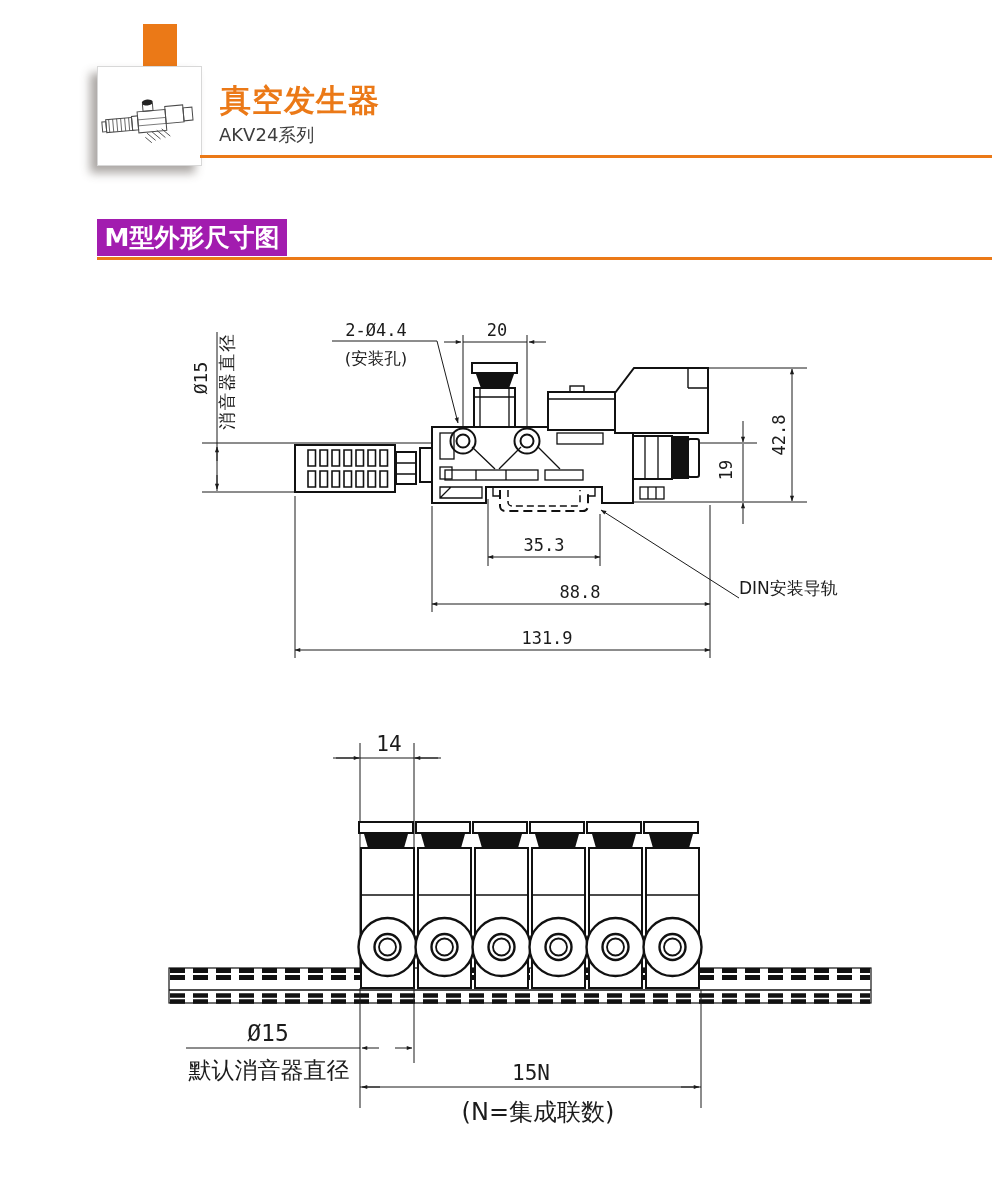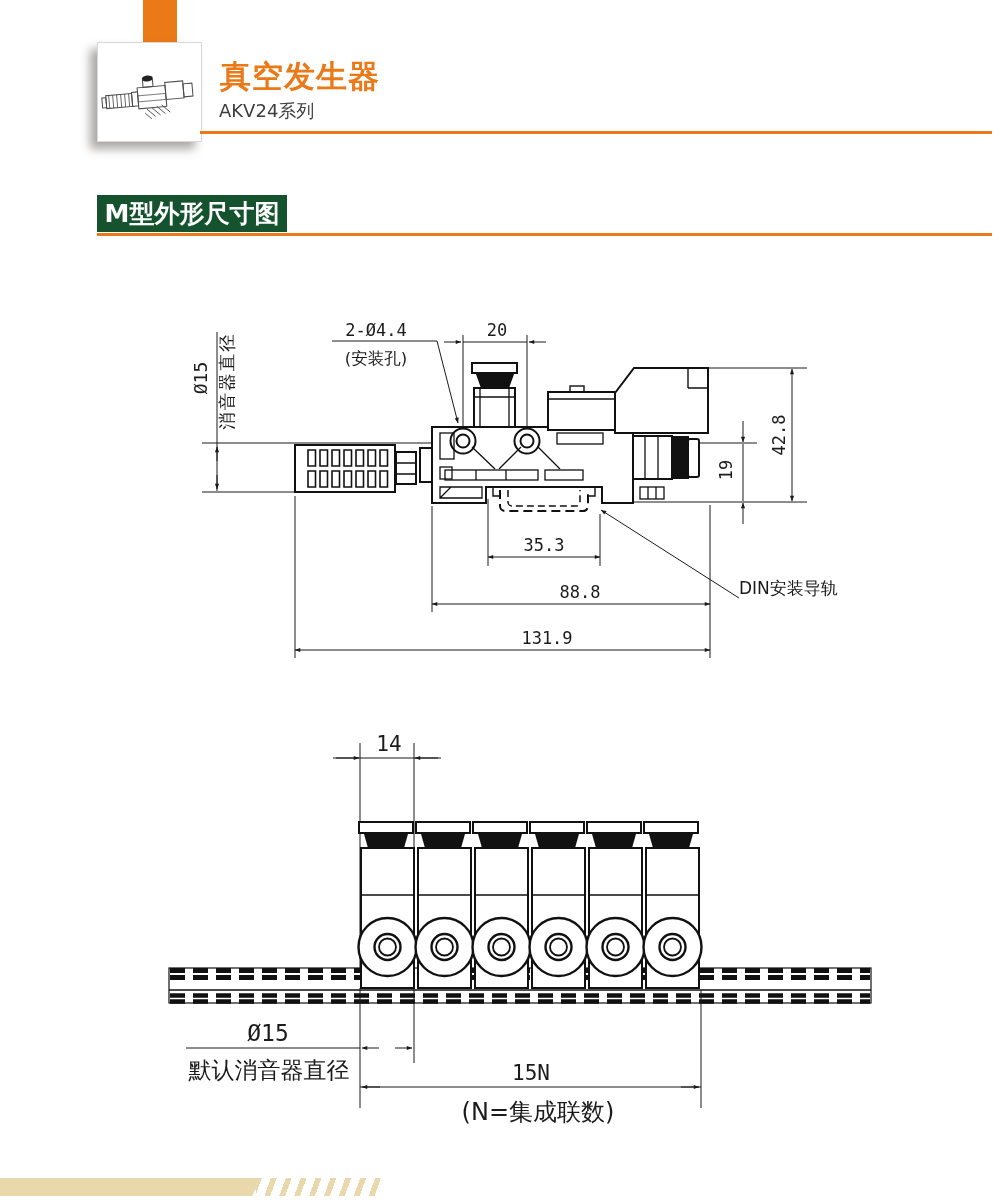--- a/index.html
+++ b/index.html
@@ -1,32 +1,32 @@
 <!DOCTYPE html>
 <html><head>
 <meta charset="utf-8">
 <style>
   html,body{margin:0;padding:0;}
   body{
     width:1000px;height:1200px;position:relative;background:#ffffff;
     font-family:"DejaVu Sans","Liberation Sans",sans-serif;overflow:hidden;
   }
-  .abs{position:absolute;}
+  .abs{position:absolute;margin-top:24px;}
   
   .top-tab{left:143px;top:0;width:34px;height:42px;background:#EB7917;}
   .thumb-box{
     left:97px;top:42px;width:103px;height:98px;background:#fff;
     border:1px solid #d8d8d8;box-shadow:-7px 7px 9px rgba(70,62,55,.45);
   }
   .page-title{left:220px;top:56px;font-size:31px;font-weight:bold;color:#EB7917;letter-spacing:1px;}
   .page-series{left:219px;top:99px;font-size:18px;color:#3d3d3d;}
   .header-rule{left:200px;top:131px;width:792px;height:3px;background:#EB7917;}
   
   .section-box{
-    left:97px;top:195px;width:190px;height:37px;background:#14532d;color:#fff;
+    left:97px;top:195px;width:190px;height:37px;background:#a21caf;color:#fff;
     font-size:25px;font-weight:bold;display:flex;align-items:center;justify-content:center;
   }
   .section-rule{left:97px;top:233px;width:895px;height:3px;background:#EB7917;}
   
   .footer-bar{left:0;top:1178px;width:262px;height:18px;background:#E8D8AB;
     clip-path:polygon(0 0,100% 0,calc(100% - 10px) 100%,0 100%);}
   .footer-stripes{left:256px;top:1178px;width:126px;height:18px;
     background:repeating-linear-gradient(110deg,#E8D8AB 0 5.5px,rgba(0,0,0,0) 5.5px 14px);}
   svg{position:absolute;overflow:visible;}
   svg text{fill:#1b1b1b;}

